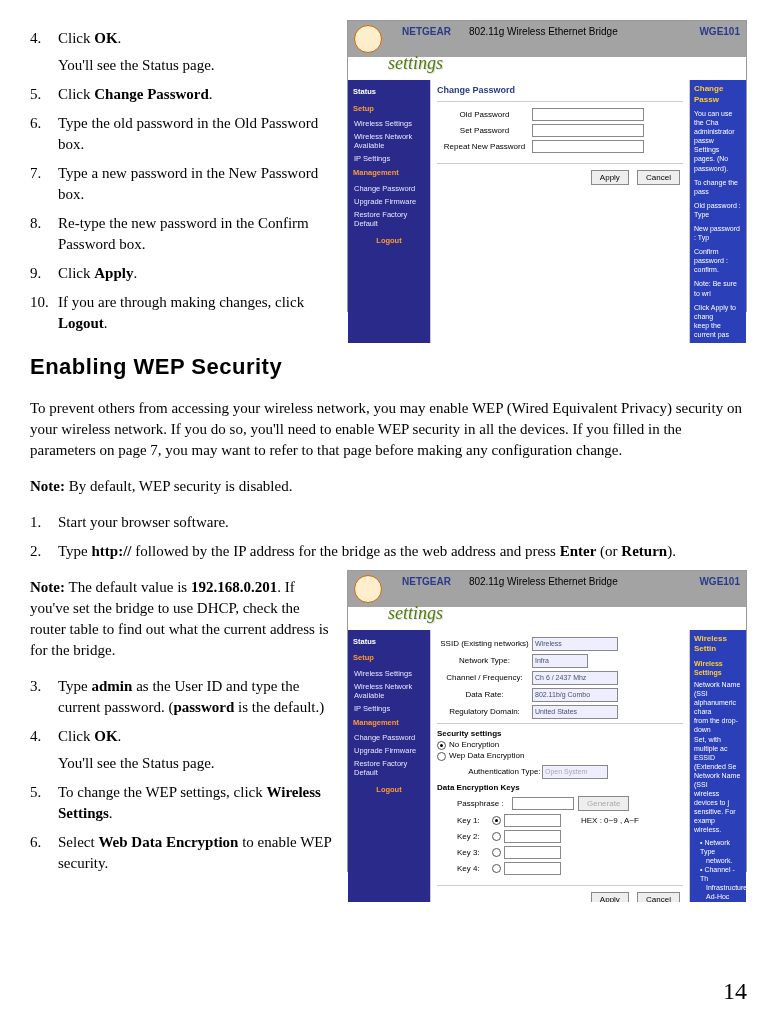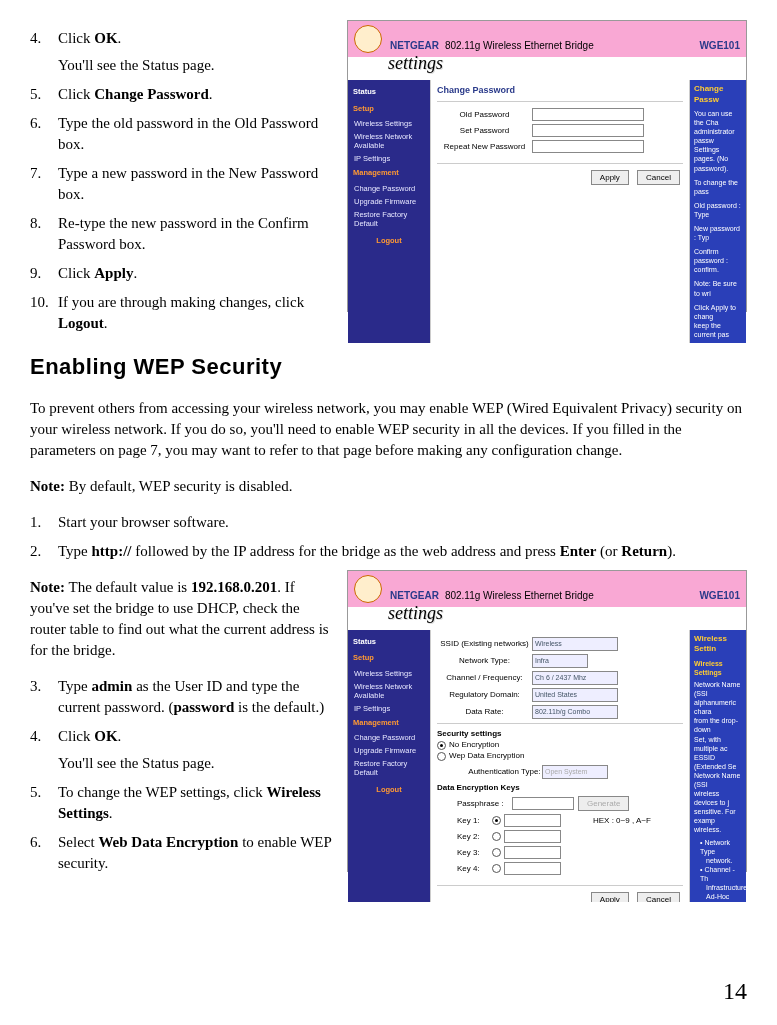--- a/index.html
+++ b/index.html
@@ -38,23 +38,24 @@
     width: 398px;
     margin-left: 12px;
     margin-bottom: 10px;
     border: 1px solid #999;
     background: #fff;
     font-family: Arial, sans-serif;
     font-size: 8px;
   }
   .ng-header {
     display: flex;
-    align-items: flex-end;
+    align-items: flex-start;
     padding: 4px 6px;
-    background: #f9a8d4;
+    background: #a3a3a3;
+    gap: 12px;
   }
   .ng-logo {
     width: 26px;
     height: 26px;
     border-radius: 50%;
     border: 1px solid #c60;
     background: #ffeecc;
     margin-right: 8px;
     flex-shrink: 0;
   }
@@ -72,21 +73,21 @@
   .ng-model {
     color: #2a3a8a;
     font-weight: bold;
     font-size: 10px;
     margin-left: auto;
   }
   .ng-settings-word {
     font-family: Georgia, serif;
     font-style: italic;
     font-size: 18px;
-    color: #000000;
+    color: #4d7c0f;
     text-shadow: 1px 1px 0 #ddd;
     padding-left: 40px;
     margin-top: -6px;
     margin-bottom: 4px;
   }
   .ng-body {
     display: flex;
     min-height: 200px;
   }
   .ng-sidebar {
@@ -351,46 +352,46 @@
         </div>
       <div class="ng-field-row">
           <span class="ng-field-label">Network Type:</span>
           <span class="ng-select" style="width:50px">Infra</span>
         </div>
       <div class="ng-field-row">
           <span class="ng-field-label">Channel / Frequency:</span>
           <span class="ng-select">Ch 6 / 2437 Mhz</span>
         </div>
       <div class="ng-field-row">
+          <span class="ng-field-label">Data Rate:</span>
+          <span class="ng-select">802.11b/g Combo</span>
+        </div>
+      <div class="ng-field-row">
           <span class="ng-field-label">Regulatory Domain:</span>
           <span class="ng-select">United States</span>
-        </div>
-      <div class="ng-field-row">
-          <span class="ng-field-label">Data Rate:</span>
-          <span class="ng-select">802.11b/g Combo</span>
         </div>
       <div class="secline"></div>
       <div style="font-weight:bold">Security settings</div>
       <div><span class="radio-dot sel"></span><span>No Encryption</span></div>
       <div><span class="radio-dot"></span><span>Wep Data Encryption</span></div>
       <div class="ng-field-row" style="padding-left:30px">
           <span class="ng-field-label" style="width:75px">Authentication Type:</span>
           <span class="ng-select" style="width:60px;color:#aaa">Open System</span>
         </div>
       <div style="font-weight:bold;margin-top:3px">Data Encryption Keys</div>
       <div class="ng-field-row" style="padding-left:20px">
           <span style="width:55px">Passphrase :</span>
           <span class="ng-input" style="width:60px"></span>
           <span class="ng-btn" style="color:#aaa;margin-left:4px">Generate</span>
         </div>
       <div class="ng-field-row" style="padding-left:20px">
           <span style="width:35px">Key 1:</span>
           <span class="radio-dot sel"></span>
           <span class="ng-input" style="width:55px"></span>
-          <span style="margin-left:32px">HEX : 0~9 , A~F</span>
+          <span style="margin-left:20px">HEX : 0~9 , A~F</span>
         </div>
       <div class="ng-field-row" style="padding-left:20px">
           <span style="width:35px">Key 2:</span>
           <span class="radio-dot"></span>
           <span class="ng-input" style="width:55px"></span>
         </div>
       <div class="ng-field-row" style="padding-left:20px">
           <span style="width:35px">Key 3:</span>
           <span class="radio-dot"></span>
           <span class="ng-input" style="width:55px"></span>

